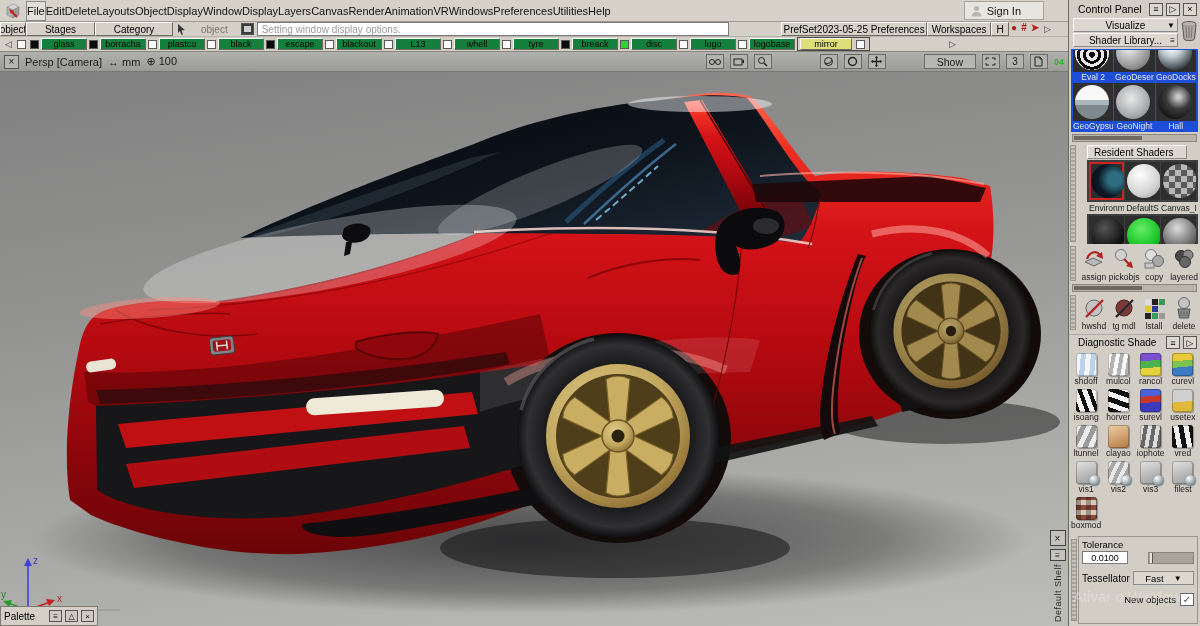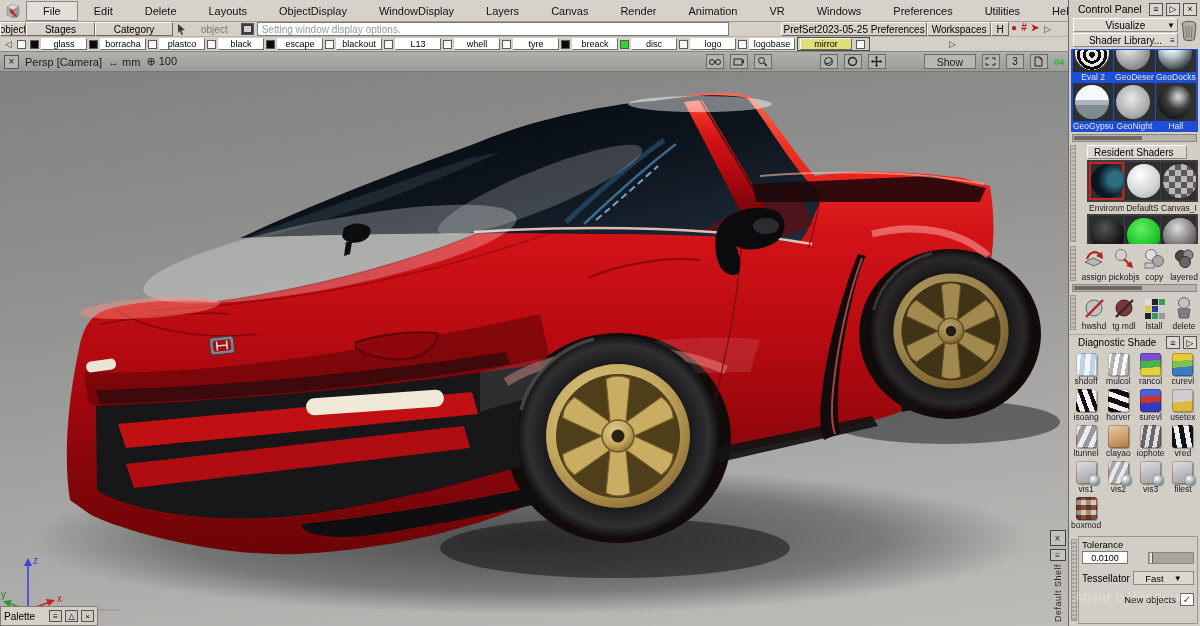--- a/index.html
+++ b/index.html
@@ -2,40 +2,40 @@
 <html><head>
 <meta charset="utf-8">
 <style>
   html,body{margin:0;padding:0;background:#666;}
   *{box-sizing:border-box;font-family:"Liberation Sans",sans-serif;}
   #app{width:1200px;height:626px;display:flex;background:#d4d0c8;overflow:hidden;position:relative;}
   .left-col{width:1068px;display:flex;flex-direction:column;}
   
   .menubar{height:22px;background:#d6d2ca;border-bottom:1px solid #9e9a92;display:flex;align-items:center;font-size:11px;color:#111;}
   .appicon{width:22px;height:20px;margin:0 2px;position:relative;}
-  .menu-item{padding:3px 16px;cursor:default;}
+  .menu-item{padding:3px 0;cursor:default;}
   .menu-item.first{border:1px solid #8a8a8a;background:#e2dfd8;}
   .signin{margin-left:auto;margin-right:24px;background:#e7e5df;border:1px solid #a8a49c;height:19px;display:flex;align-items:center;gap:5px;padding:0 22px 0 6px;}
   
   .tabrow{height:15px;background:#d4d0c8;display:flex;align-items:stretch;font-size:10px;border-bottom:1px solid #b8b4ac;}
   .tbtn{border-top:1px solid #fbfbf8;border-left:1px solid #fbfbf8;border-right:1px solid #6e6a62;border-bottom:1px solid #6e6a62;background:#d6d2ca;padding:0 12px;display:flex;align-items:center;justify-content:center;white-space:nowrap;}
   .tbtn.clip{width:26px;overflow:hidden;padding:0 2px;}
   .pick-label{color:#7a766e;padding:0 10px;display:flex;align-items:center;}
   .mini-ico{width:13px;height:12px;border:1px solid #555;background:#3c3c3c;margin:1px 3px;position:relative;}
   .mini-ico i{position:absolute;inset:2px;background:#cfcfcf;}
   .dispfield{flex:0 0 472px;background:#fff;border:1px solid #7a7a7a;font-size:10px;color:#8a8a8a;padding:0 4px;}
   .dispfield::placeholder{color:#9a9a9a;}
   .spacer{flex:1;}
   .icon-red{color:#b02020;font-size:10px;font-weight:bold;padding:0 2px;}
   .arrow-g{color:#3a3a3a;font-size:9px;padding:0 3px;display:flex;align-items:center;}
   
   .shelfrow{height:15px;background:#d4d0c8;display:flex;align-items:center;font-size:9px;border-bottom:1px solid #8a867e;padding-left:2px;}
   .sw{width:9px;height:9px;border:1px solid #5a5a5a;background:#fff;margin:0 2px;flex:none;}
   .sw.k{background:#0a0a0a}.sw.g{background:#2ed32e}
-  .sbtn{border-top:1px solid #fbfbf8;border-left:1px solid #fbfbf8;border-right:1px solid #6e6a62;border-bottom:1px solid #6e6a62;background:#ffffff;height:12px;line-height:10px;width:46px;text-align:center;white-space:nowrap;overflow:hidden;flex:none;}
+  .sbtn{border-top:1px solid #fbfbf8;border-left:1px solid #fbfbf8;border-right:1px solid #6e6a62;border-bottom:1px solid #6e6a62;background:#15803d;height:12px;line-height:10px;width:46px;text-align:center;white-space:nowrap;overflow:hidden;flex:none;}
   .mirror-wrap{border:1px solid #4a4a4a;display:flex;align-items:center;height:14px;padding:0 2px;gap:2px;margin-left:2px;}
   .sbtn.mirror{background:#dede7c;width:52px;}
   
   .vpbar{height:20px;background:linear-gradient(#b0b0ac,#9b9b97);display:flex;align-items:center;font-size:11px;color:#1a1a1a;gap:6px;padding:0 4px;border-bottom:1px solid #787874;}
   .vp-close{width:15px;height:14px;border:1px solid #555;display:flex;align-items:center;justify-content:center;font-size:10px;background:#b6b6b2;}
   .vbtn{width:18px;height:15px;border:1px solid #6a6a66;background:#b2b2ae;display:flex;align-items:center;justify-content:center;flex:none;}
   .showbtn{border:1px solid #6a6a66;background:#b6b6b2;padding:0 12px;height:15px;line-height:14px;font-size:10.5px;}
   .fps{color:#2bb82b;font-size:9px;font-weight:bold;text-align:right;}
   
   .viewport{flex:1;position:relative;background:linear-gradient(172deg,#818181 0%,#929291 35%,#a6a6a4 65%,#bdbdba 100%);overflow:hidden;}

